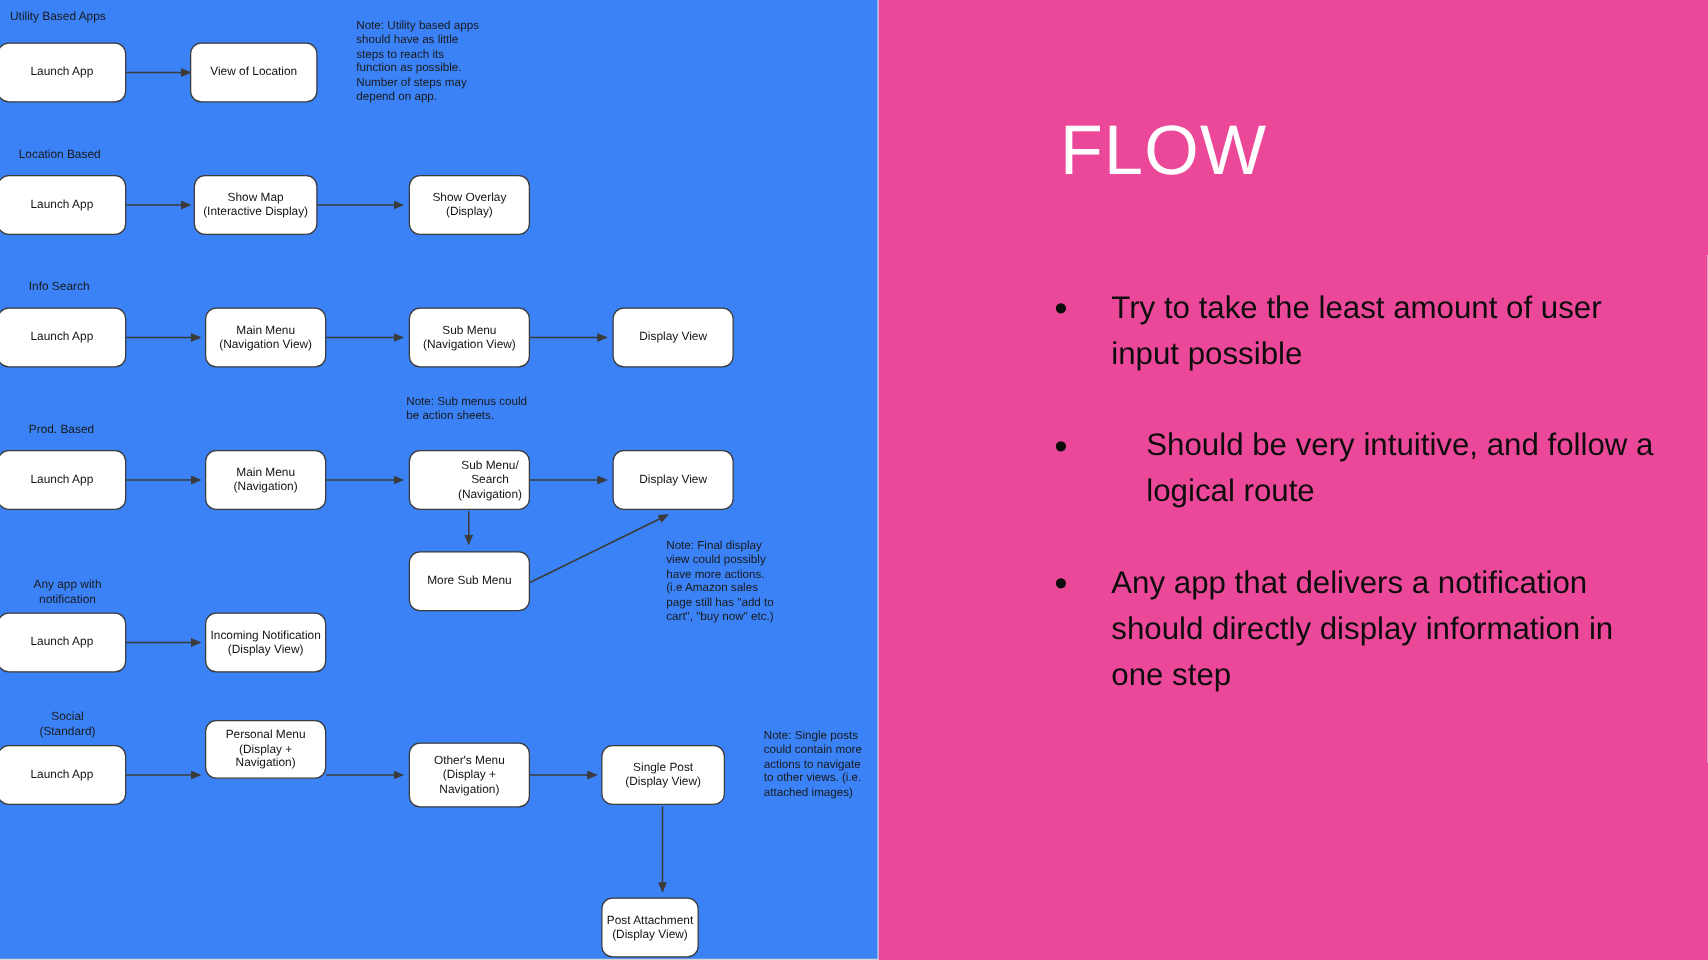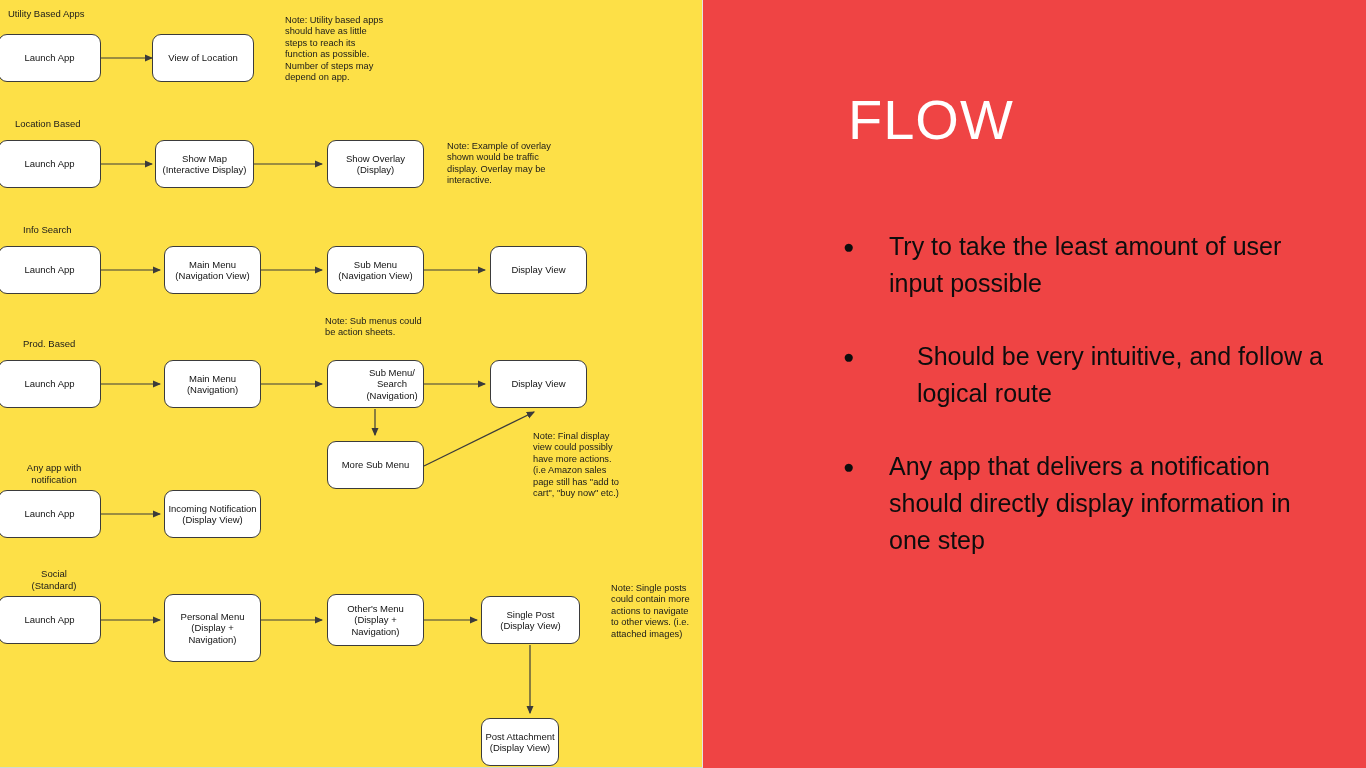--- a/index.html
+++ b/index.html
@@ -20,21 +20,21 @@
     background: #ffffff;
   }
 
   
   #diagram-panel {
     position: absolute;
     left: 0;
     top: 0;
     width: 703px;
     height: 768px;
-    background: #fde047;
+    background: #3b82f6;
     border-right: 1px solid #e3e3e3;
     border-bottom: 1px solid #cfd8d4;
     box-sizing: border-box;
     overflow: hidden;
   }
   #diagram-svg {
     position: absolute;
     left: 0;
     top: 0;
   }
@@ -177,24 +177,20 @@
 steps to reach its
 function as possible.
 Number of steps may
 depend on app.</div>
 
     <div class="node" style="left:-2px; top:140px; width:103px; height:48px;">Launch App</div>
     <div class="node" style="left:155px; top:140px; width:99px; height:48px;">Show Map
 (Interactive Display)</div>
     <div class="node" style="left:327px; top:140px; width:97px; height:48px;">Show Overlay
 (Display)</div>
-    <div class="note" style="left:447px; top:141px; width:130px;">Note: Example of overlay
-shown would be traffic
-display. Overlay may be
-interactive.</div>
 
     <div class="node" style="left:-2px; top:246px; width:103px; height:48px;">Launch App</div>
     <div class="node" style="left:164px; top:246px; width:97px; height:48px;">Main Menu
 (Navigation View)</div>
     <div class="node" style="left:327px; top:246px; width:97px; height:48px;">Sub Menu
 (Navigation View)</div>
     <div class="node" style="left:490px; top:246px; width:97px; height:48px;">Display View</div>
     <div class="note" style="left:325px; top:316px; width:125px;">Note: Sub menus could
 be action sheets.</div>
 
@@ -210,39 +206,39 @@
 have more actions.
 (i.e Amazon sales
 page still has "add to
 cart", "buy now" etc.)</div>
 
     <div class="node" style="left:-2px; top:490px; width:103px; height:48px;">Launch App</div>
     <div class="node" style="left:164px; top:490px; width:97px; height:48px;">Incoming Notification
 (Display View)</div>
 
     <div class="node" style="left:-2px; top:596px; width:103px; height:48px;">Launch App</div>
-    <div class="node" style="left:164px; top:594px; width:97px; height:68px;">Personal Menu
+    <div class="node" style="left:164px; top:576px; width:97px; height:47px;">Personal Menu
 (Display +
 Navigation)</div>
     <div class="node" style="left:327px; top:594px; width:97px; height:52px;">Other's Menu
 (Display +
 Navigation)</div>
     <div class="node" style="left:481px; top:596px; width:99px; height:48px;">Single Post
 (Display View)</div>
     <div class="node" style="left:481px; top:718px; width:78px; height:48px;">Post Attachment
 (Display View)</div>
     <div class="note" style="left:611px; top:583px; width:95px;">Note: Single posts
 could contain more
 actions to navigate
 to other views. (i.e.
 attached images)</div>
 
   </div>
 
-  <div id="green-panel" style="background: #ef4444;">
+  <div id="green-panel" style="background: #ec4899;">
     <div id="flow-title" style="color: rgb(255, 255, 255);">FLOW</div>
 
     <div id="bullet-list">
       <div class="bullet-row">
         <span class="bullet-dot" style="color: rgb(13, 13, 13);">●</span>
         <span class="bullet-text" style="color: rgb(13, 13, 13);">Try to take the least amount of user input possible</span>
       </div>
       <div class="bullet-row">
         <span class="bullet-dot" style="color: rgb(13, 13, 13);">●</span>
         <span class="bullet-text" style="color: rgb(13, 13, 13); margin-left: 28px;">Should be very intuitive, and follow a logical route</span>

